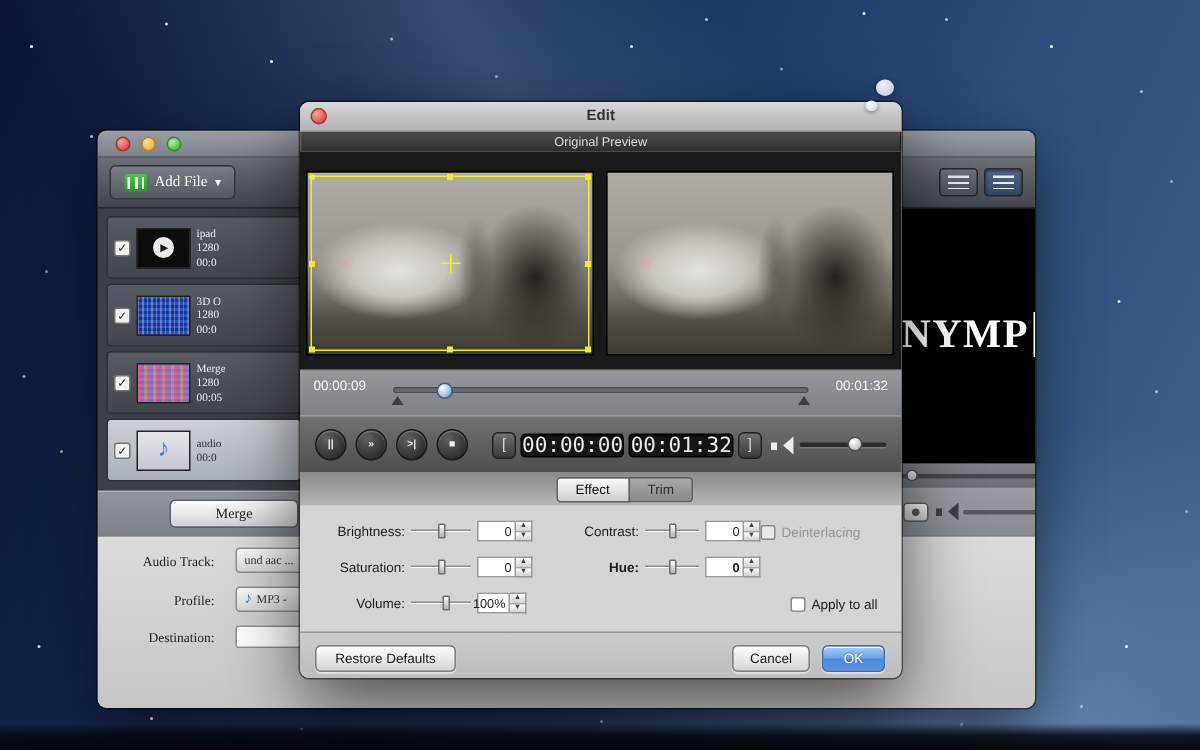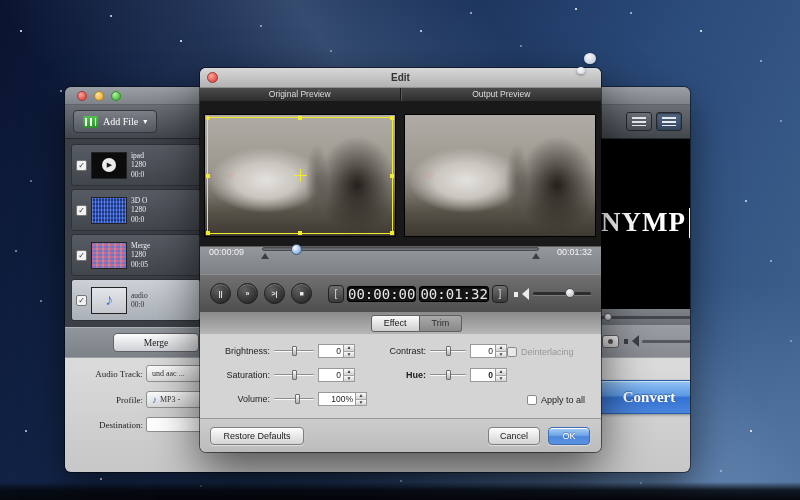--- a/index.html
+++ b/index.html
@@ -87,21 +87,21 @@
   .cam-icon:after { content:""; position:absolute; left:5px; top:3px; width:5px; height:5px; border-radius:50%; background:#555; }
   .spk { position:relative; width:13px; height:12px; flex:none; }
   .spk:before { content:""; position:absolute; left:0; top:4px; width:4px; height:5px; background:#ececec; }
   .spk:after { content:""; position:absolute; left:2px; top:0; width:0; height:0;
     border:6px solid transparent; border-right:7px solid #ececec; }
   .spk.dark:before { background:#3c4046; } .spk.dark:after { border-right-color:#3c4046; }
 
   
   .mw-form { position:absolute; left:0; top:270px; width:670px; height:115px;
     background:linear-gradient(#dbdbdb,#c7c7c7); border-top:1px solid #9aa0a6; }
-  .form-row { position:absolute; display:flex; align-items:center; gap:3px; }
+  .form-row { position:absolute; display:flex; align-items:center; gap:14px; }
   .flabel { width:70px; text-align:right; font-size:9px; color:#1f1f1f; }
   .fselect { height:17px; border:1px solid #8f8f8f; border-radius:3px; width:112px;
     background:linear-gradient(#fcfcfc,#dadada); font-size:8px; color:#333;
     display:flex; align-items:center; padding:0 5px; gap:3px; }
   .fselect .caret { margin-left:auto; color:#555; }
   .music-ic { color:#3f7ad0; font-weight:bold; font-size:10px; }
   .finput { width:112px; height:15px; background:#fff; border:1px solid #8f8f8f; border-radius:2px; }
   .convert-btn { position:absolute; left:520px; top:22px; width:128px; height:34px; border-radius:9px;
     background:linear-gradient(#93c4f3 0%, #5d9ae6 45%, #3572d2 52%, #4a86dd 100%);
     border:1px solid #2a5cab; color:#fff; font-size:15px; font-weight:bold;
@@ -134,21 +134,21 @@
       radial-gradient(ellipse 9px 5px at 44% 48%, rgba(225,70,55,.8), rgba(225,70,55,0) 85%),
       linear-gradient(180deg, #b0aca5 0%, #9c9890 45%, #7b766e 64%, #575248 80%, #3e3931 100%); }
   .crop { position:absolute; left:2px; top:2px; right:2px; bottom:2px; border:1px solid #f2ec2c; }
   .hd { position:absolute; width:4px; height:4px; background:#f2ec2c; }
   .hd.tl{left:-2px;top:-2px} .hd.tm{left:50%;margin-left:-2px;top:-2px} .hd.tr{right:-2px;top:-2px}
   .hd.ml{left:-2px;top:50%;margin-top:-2px} .hd.mr{right:-2px;top:50%;margin-top:-2px}
   .hd.bl{left:-2px;bottom:-2px} .hd.bm{left:50%;margin-left:-2px;bottom:-2px} .hd.br{right:-2px;bottom:-2px}
   .crosshair-h { position:absolute; left:50%; top:50%; width:13px; height:1px; margin:-0.5px 0 0 -6.5px; background:#f2ec2c; }
   .crosshair-v { position:absolute; left:50%; top:50%; width:1px; height:13px; margin:-6.5px 0 0 -0.5px; background:#f2ec2c; }
   .dlg-timeline { height:28px; background:linear-gradient(#94989d,#7d8186); border-top:1px solid #5c5c5c;
-    display:flex; align-items:flex-start; padding:0 9px; gap:9px; }
+    display:flex; align-items:flex-end; padding:15px 9px; gap:9px; }
   .time-label { color:#f3f5f7; font-size:9px; width:44px; flex:none; }
   .time-label.r { text-align:right; }
   .tl-track { flex:1; height:4px; background:linear-gradient(#5c5f64,#73767b); border:1px solid #4a4d52;
     border-radius:2px; position:relative; }
   .tl-handle { position:absolute; left:10%; top:-4px; width:11px; height:11px; border-radius:50%;
     background:radial-gradient(circle at 35% 30%, #fff, #9fc0e8 58%, #5e84b8); border:1px solid #3f5c86; }
   .trim-mark { position:absolute; bottom:-9px; width:0; height:0;
     border-left:4px solid transparent; border-right:4px solid transparent; border-bottom:6px solid #3c3f44; }
   .trim-mark.l { left:-2px; } .trim-mark.r { right:-2px; }
   .dlg-playbar { height:38px; background:linear-gradient(#717171,#4e4e4e); border-top:1px solid #8d8d8d;
@@ -178,21 +178,21 @@
   .elabel { width:56px; text-align:right; flex:none; }
   .elabel.narrow { width:44px; }
   .mini-slider { width:40px; height:10px; position:relative; flex:none; }
   .mini-slider.narrow { width:36px; }
   .mini-slider .trk { position:absolute; left:0; right:0; top:4px; height:2px; background:#8e8e8e; border-bottom:1px solid #fafafa; }
   .mini-slider .thm { position:absolute; left:45%; top:0; width:5px; height:10px; border-radius:1px;
     background:linear-gradient(#fdfdfd,#b2b2b2); border:1px solid #6e6e6e; }
   .spinner { display:flex; height:14px; flex:none; }
   .spin-val { width:26px; background:#fff; border:1px solid #9a9a9a; font-size:8.5px;
     display:flex; align-items:center; justify-content:flex-end; padding:0 2px; }
-  .spin-val.wide { width:38px;text-align:center; }
+  .spin-val.wide { width:22px;text-align:center; }
   .spin-btns { display:flex; flex-direction:column; width:11px; border:1px solid #9a9a9a; border-left:none; }
   .spin-btns span { flex:1; font-size:5px; line-height:5px; text-align:center;
     background:linear-gradient(#fafafa,#d2d2d2); color:#444; }
   .spin-btns span:first-child { border-bottom:1px solid #a8a8a8; }
   .chk { position:absolute; display:flex; align-items:center; gap:4px; height:12px; }
   .chk-box { width:10px; height:10px; background:#fff; border:1px solid #8a8a8a; border-radius:2px; flex:none; }
   .chk.disabled { color:#979797; } .chk.disabled .chk-box { background:#e9e9e9; }
   .dlg-bottom { height:34px; background:linear-gradient(#cccccc,#bcbcbc); border-top:1px solid #989898; position:relative; }
   .btn { position:absolute; top:8px; height:18px; border-radius:4px; border:1px solid #7f7f7f;
     background:linear-gradient(#fdfdfd,#d5d5d5); font-size:9px; color:#222;
@@ -315,32 +315,30 @@
         <span class="fselect">
           <span class="music-ic">♪</span>
           <span>MP3 -</span>
           <span class="caret">▾</span>
         </span>
       </div>
       <div class="form-row" style="left:8px; top:59px;">
         <span class="flabel">Destination:</span>
         <span class="finput"></span>
       </div>
-      <div class="convert-btn">Convert</div>
     </div>
   </div>
 
   <div class="dialog">
     <div class="dlg-titlebar">
       <span class="dlg-close"></span>
       <span>Edit</span>
     </div>
     <div class="pv-header">
       <div>Original Preview</div>
-      <div>Output Preview</div>
     </div>
     <div class="pv-area">
       <div class="frame orig">
         <div class="car-scene"></div>
         <div class="crop">
           <span class="hd tl"></span>
           <span class="hd tm"></span>
           <span class="hd tr"></span>
           <span class="hd ml"></span>
           <span class="hd mr"></span>

